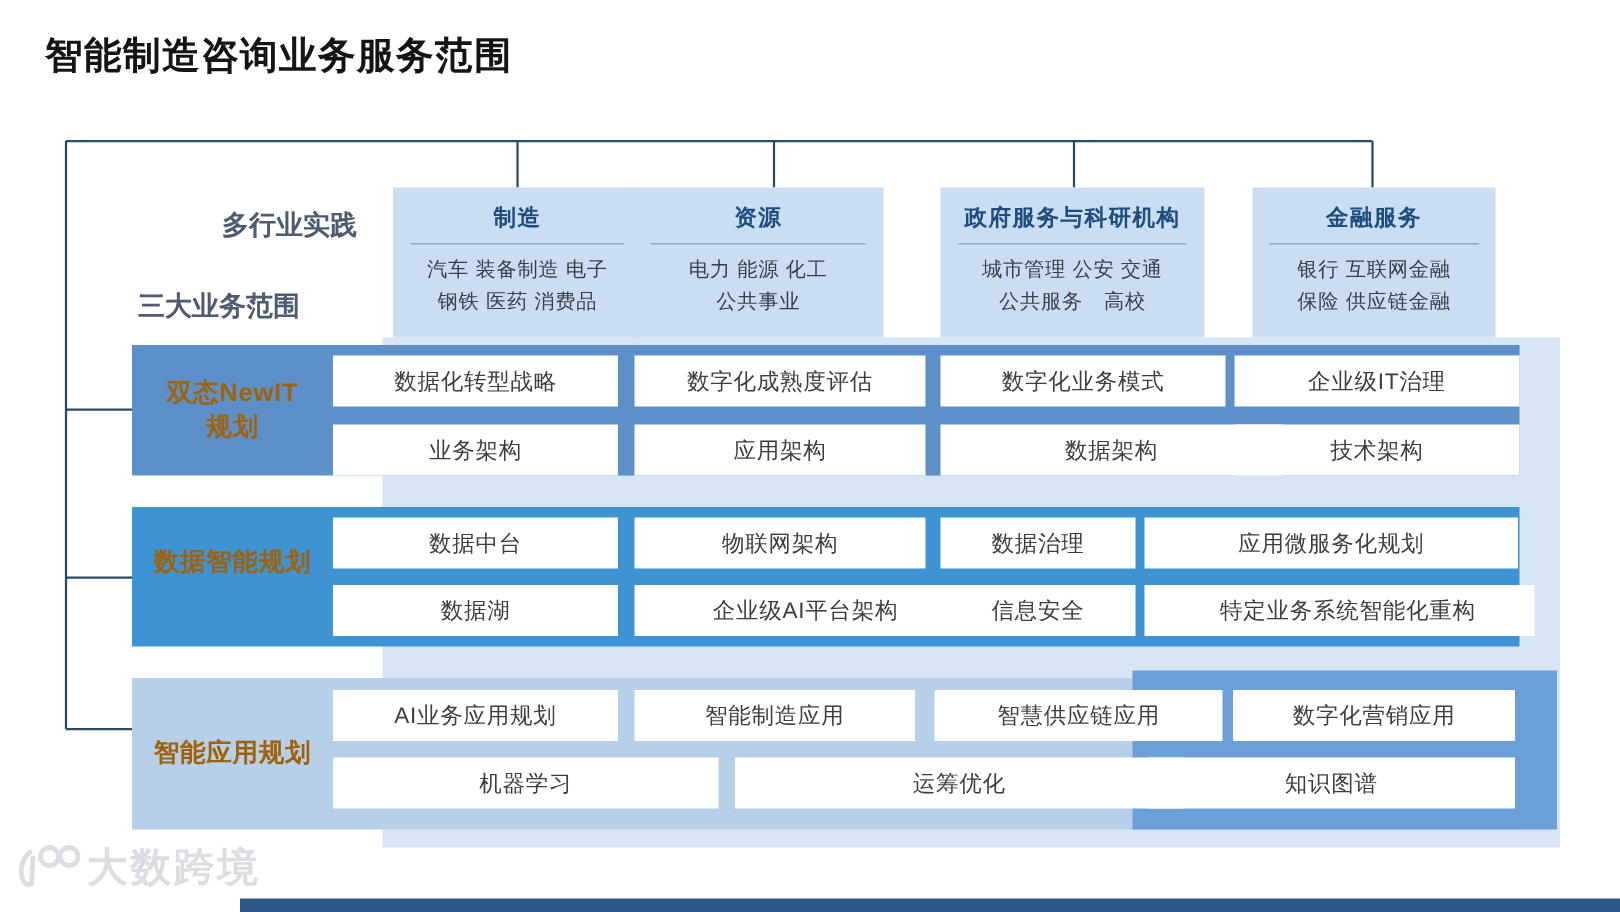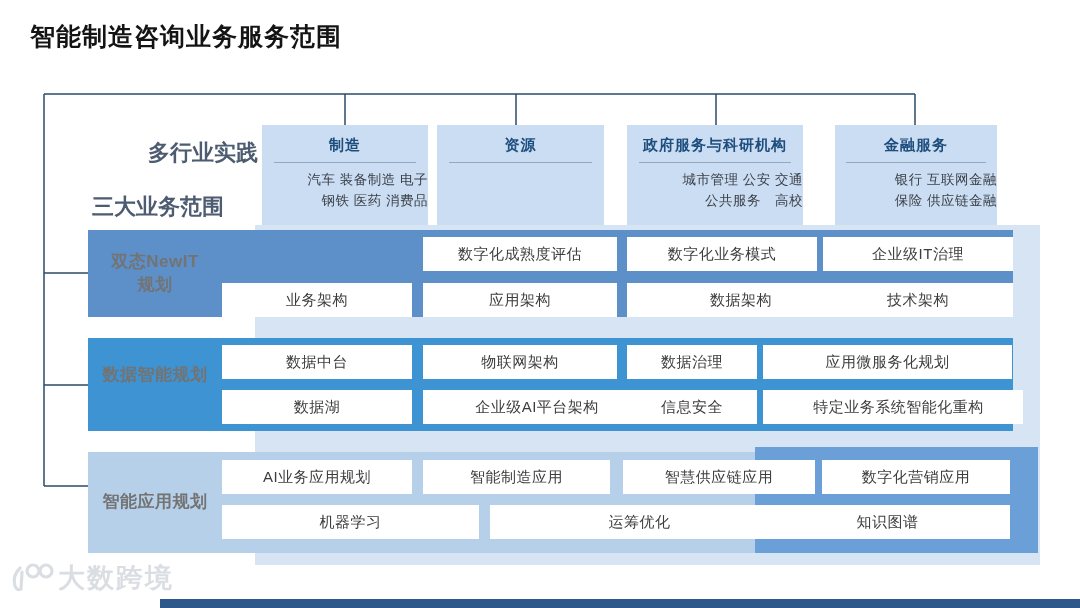--- a/index.html
+++ b/index.html
@@ -4,39 +4,39 @@
 <style>
   html,body{margin:0;padding:0;background:#ffffff;}
   #stage{
     position:relative;width:1080px;height:608px;background:#ffffff;overflow:hidden;
     font-family:"Liberation Sans","DejaVu Sans",sans-serif;
   }
   .abs{position:absolute;}
   #slide-title{
     left:30px;top:20px;font-size:25px;font-weight:bold;color:#141414;letter-spacing:1px;
   }
-  .side-label{font-size:22px;font-weight:600;color:#4d5c70;}
+  .side-label{font-size:18px;font-weight:600;color:#4d5c70;}
   
   .hdr{
     top:125px;height:100px;background:#cbddf2;text-align:center;box-sizing:border-box;padding-top:11px;
   }
   .hdr .t{font-size:15px;font-weight:bold;color:#1d4e7e;letter-spacing:1px;}
   .hdr .dv{height:1px;background:#93a7c0;margin:7px auto 7px auto;width:86%;}
-  .hdr .b{font-size:13.5px;color:#3a3f47;line-height:1.55;letter-spacing:0.5px;text-align:right;}
+  .hdr .b{font-size:13.5px;color:#3a3f47;line-height:1.55;letter-spacing:0.5px;}
   
   #col-underlay{left:255px;top:225px;width:785px;height:340px;background:#d6e4f4;}
   
   .band{left:88px;width:925px;}
   #row1-band{top:230px;height:87px;background:#5d90c9;}
   #row2-band{top:338px;height:93px;background:#3e93d3;}
   #row3-band{top:452px;height:101px;background:#b7d0ea;}
   #row3-accent{left:755px;top:447px;width:283px;height:106px;background:#6aa0d7;}
   .row-label{
     left:88px;width:134px;display:flex;flex-direction:column;align-items:center;justify-content:center;
-    color:#737373;font-weight:bold;font-size:17px;line-height:1.35;text-align:center;letter-spacing:0.5px;
+    color:#a16207;font-weight:bold;font-size:17px;line-height:1.35;text-align:center;letter-spacing:0.5px;
   }
   #row1-label{top:230px;height:87px;}
   #row2-label{top:338px;height:74px;}
   #row3-label{top:452px;height:101px;}
   
   .cell{
     position:absolute;height:34px;background:#ffffff;display:flex;align-items:center;justify-content:center;
     font-size:15px;color:#3d3d3d;letter-spacing:0.5px;
   }
   
@@ -69,23 +69,27 @@
   <div class="abs side-label" style="left:92px;top:192px;">三大业务范围</div>
 
   <div class="abs hdr" style="left:262px;width:166px;">
     <div class="t">制造</div>
     <div class="dv"></div>
     <div class="b">
       <div>汽车 装备制造 电子</div>
       <div>钢铁 医药 消费品</div>
     </div>
   </div>
-  <div class="abs hdr" style="left:437px;width:167px;">
+  <div class="abs hdr" style="left:422px;width:167px;">
     <div class="t">资源</div>
     <div class="dv"></div>
+    <div class="b">
+      <div>电力 能源 化工</div>
+      <div>公共事业</div>
+    </div>
   </div>
   <div class="abs hdr" style="left:627px;width:176px;">
     <div class="t">政府服务与科研机构</div>
     <div class="dv"></div>
     <div class="b">
       <div>城市管理 公安 交通</div>
       <div>公共服务　高校</div>
     </div>
   </div>
   <div class="abs hdr" style="left:835px;width:162px;">
@@ -108,20 +112,21 @@
     <span>双态NewIT</span>
     <span>规划</span>
   </div>
   <div id="row2-label" class="abs row-label">
     <span>数据智能规划</span>
   </div>
   <div id="row3-label" class="abs row-label">
     <span>智能应用规划</span>
   </div>
 
+  <div class="cell" style="left:222px;top:237px;width:190px;">数据化转型战略</div>
   <div class="cell" style="left:222px;top:283px;width:190px;">业务架构</div>
   <div class="cell" style="left:423px;top:237px;width:194px;">数字化成熟度评估</div>
   <div class="cell" style="left:423px;top:283px;width:194px;">应用架构</div>
   <div class="cell" style="left:627px;top:237px;width:190px;">数字化业务模式</div>
   <div class="cell" style="left:627px;top:283px;width:228px;">数据架构</div>
   <div class="cell" style="left:823px;top:237px;width:190px;">企业级IT治理</div>
   <div class="cell" style="left:823px;top:283px;width:190px;">技术架构</div>
 
   <div class="cell" style="left:222px;top:345px;width:190px;">数据中台</div>
   <div class="cell" style="left:222px;top:390px;width:190px;">数据湖</div>

